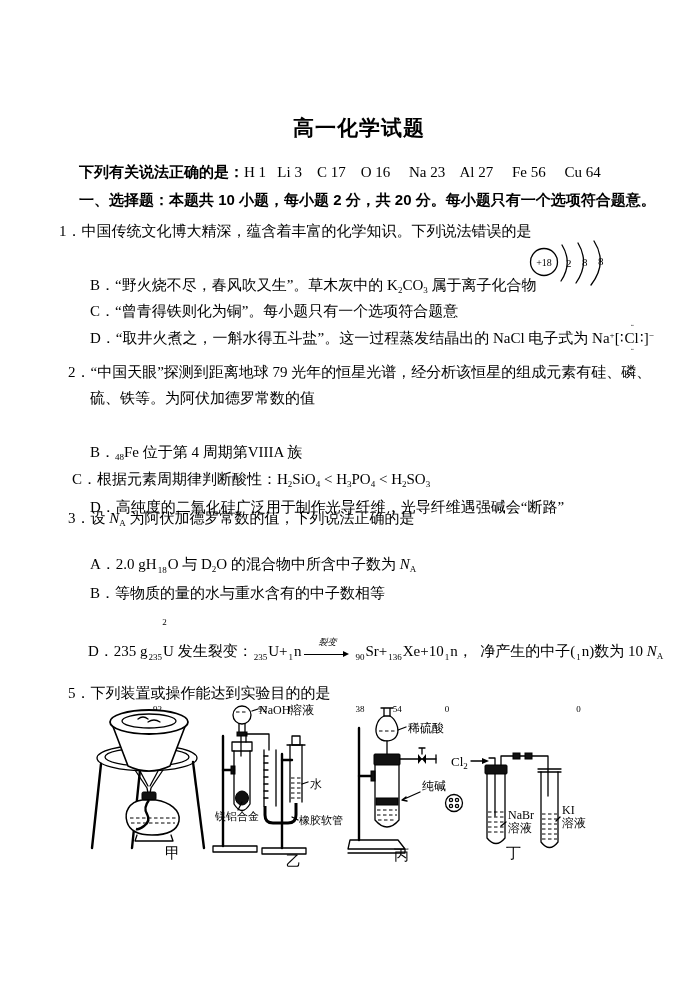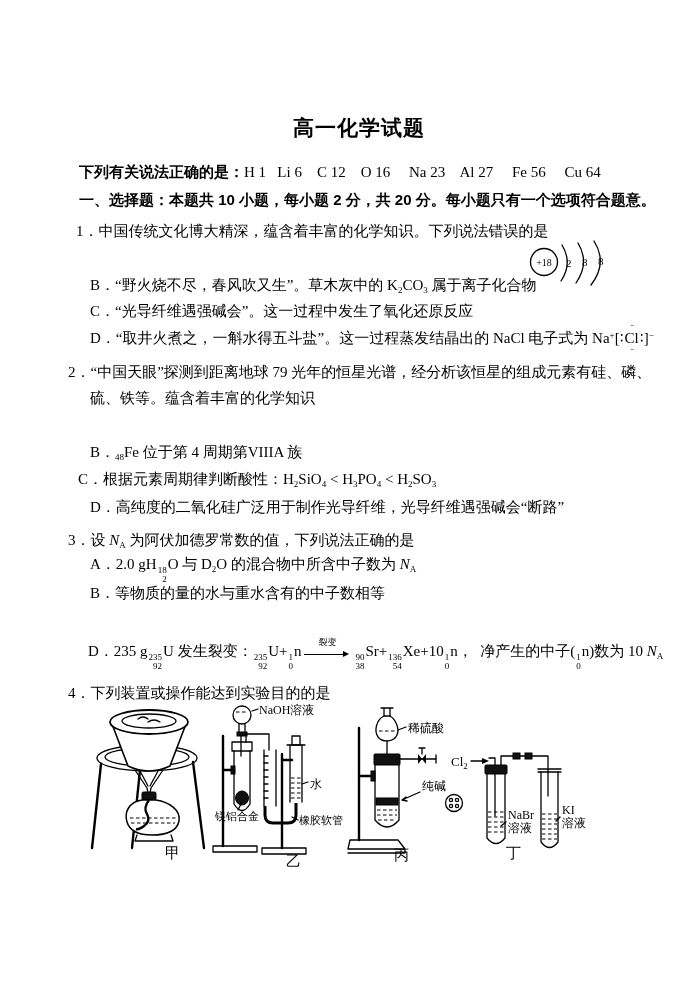--- a/index.html
+++ b/index.html
@@ -15,27 +15,27 @@
     font-size:21px;letter-spacing:1px;
   }
   .ln{
     position:absolute;font-size:15px;line-height:20px;white-space:pre;
   }
   .ln sub{font-size:0.6em;vertical-align:-0.35em;line-height:0;}
   .ln sup{font-size:0.6em;vertical-align:0.55em;line-height:0;}
   .ln i{font-style:italic;}
   .stk{
     display:inline-flex;flex-direction:column;align-items:flex-end;
-    font-size:9px;line-height:8.5px;vertical-align:-4px;margin:0 1px 0 1px;
+    font-size:9px;line-height:8.5px;vertical-align:-4px;margin:0 1px 0 1px;gap:43px;
   }
   .arr{
     display:inline-block;position:relative;width:46px;height:14px;
     vertical-align:-2px;margin:0 4px 0 3px;
   }
-  .albl{position:absolute;left:0;right:0;top:-7px;text-align:center;font-size:9px;line-height:10px;}
+  .albl{position:absolute;left:0;right:0;top:-7px;text-align:center;font-size:9px;line-height:10px;font-style:italic;}
   .ashaft{position:absolute;left:0;right:4px;top:10px;border-top:1.3px solid #000;}
   .ashaft::after{
     content:"";position:absolute;right:-6px;top:-4.4px;width:0;height:0;
     border:3.6px solid transparent;border-left:6.5px solid #000;
   }
   .du{position:relative;display:inline-block;margin:0 1px;}
   .du::before,.du::after{
     content:"\2219\2219";position:absolute;left:50%;transform:translateX(-50%);
     font-size:0.55em;letter-spacing:-1px;line-height:1;
   }
@@ -48,52 +48,52 @@
   .skf{stroke:#000;fill:#111;stroke-width:1;}
   .dash{stroke:#000;fill:none;stroke-width:1;stroke-dasharray:3.5,2.5;}
 </style>
 </head>
 <body>
 
 <div class="page">
 
   <div class="title hei">高一化学试题</div>
 
-  <div class="ln" style="left:68px;top:162px"><span class="hei">下列有关说法正确的是：</span><span>H 1   Li 6    C 12    O 16     Na 23    Al 27     Fe 56     Cu 64</span></div>
+  <div class="ln" style="left:68px;top:162px"><span class="hei">下列有关说法正确的是：</span><span>H 1   Li 3    C 17    O 16     Na 23    Al 27     Fe 56     Cu 64</span></div>
 
   <div class="ln hei" style="left:68px;top:190px">一、选择题：本题共 10 小题，每小题 2 分，共 20 分。每小题只有一个选项符合题意。</div>
 
-  <div class="ln" style="left:76px;top:221px">1．中国传统文化博大精深，蕴含着丰富的化学知识。下列说法错误的是</div>
+  <div class="ln" style="left:59px;top:221px">1．中国传统文化博大精深，蕴含着丰富的化学知识。下列说法错误的是</div>
   <div class="ln" style="left:90px;top:275px">B．“野火烧不尽，春风吹又生”。草木灰中的 K<sub>2</sub>CO<sub>3</sub> 属于离子化合物</div>
-  <div class="ln" style="left:90px;top:301px">C．“光导纤维遇强碱会”。这一过程中发生了氧化还原反应</div>
+  <div class="ln" style="left:90px;top:301px">C．“曾青得铁则化为铜”。每小题只有一个选项符合题意</div>
   <div class="ln" style="left:90px;top:328px">D．“取井火煮之，一斛水得五斗盐”。这一过程蒸发结晶出的 NaCl 电子式为 Na<sup>+</sup>[∶<span class="du">Cl</span>∶]<sup>−</sup></div>
 
   <svg style="left:528px;top:236px" width="96" height="56" viewBox="0 0 96 56">
     <circle class="sk" cx="16" cy="26" r="13.5"></circle>
     <text x="16" y="29.5" font-size="10" text-anchor="middle">+18</text>
     <path class="sk" d="M34,9 Q45,27 33,45"></path>
     <path class="sk" d="M50,7 Q62,27 48,47"></path>
     <path class="sk" d="M66,5 Q80,27 63,49"></path>
     <text x="38" y="31" font-size="11">2</text>
     <text x="54" y="30" font-size="11">8</text>
     <text x="70" y="29" font-size="11">8</text>
   </svg>
 
   <div class="ln" style="left:68px;top:362px">2．“中国天眼”探测到距离地球 79 光年的恒星光谱，经分析该恒星的组成元素有硅、磷、</div>
-  <div class="ln" style="left:90px;top:388px">硫、铁等。蕴含着丰富的化学知识</div>
+  <div class="ln" style="left:90px;top:388px">硫、铁等。为阿伏加德罗常数的值</div>
   <div class="ln" style="left:90px;top:442px">B．<sub>48</sub>Fe 位于第 4 周期第VIIIA 族</div>
-  <div class="ln" style="left:78px;top:469px">C．根据元素周期律判断酸性：H<sub>2</sub>SiO<sub>4</sub> &lt; H<sub>3</sub>PO<sub>4</sub> &lt; H<sub>2</sub>SO<sub>3</sub></div>
+  <div class="ln" style="left:72px;top:469px">C．根据元素周期律判断酸性：H<sub>2</sub>SiO<sub>4</sub> &lt; H<sub>3</sub>PO<sub>4</sub> &lt; H<sub>2</sub>SO<sub>3</sub></div>
   <div class="ln" style="left:90px;top:497px">D．高纯度的二氧化硅广泛用于制作光导纤维，光导纤维遇强碱会“断路”</div>
 
-  <div class="ln" style="left:68px;top:530px">3．设 <i>N</i><sub>A</sub> 为阿伏加德罗常数的值，下列说法正确的是</div>
+  <div class="ln" style="left:68px;top:508px">3．设 <i>N</i><sub>A</sub> 为阿伏加德罗常数的值，下列说法正确的是</div>
   <div class="ln" style="left:90px;top:554px">A．2.0 gH<span class="stk"><span>18</span><span>2</span></span>O 与 D<sub>2</sub>O 的混合物中所含中子数为 <i>N</i><sub>A</sub></div>
   <div class="ln" style="left:90px;top:583px">B．等物质的量的水与重水含有的中子数相等</div>
   <div class="ln" style="left:88px;top:641px">D．235 g<span class="stk"><span>235</span><span>92</span></span>U 发生裂变：<span class="stk"><span>235</span><span>92</span></span>U+<span class="stk"><span>1</span><span>0</span></span>n<span class="arr"><span class="albl">裂变</span><span class="ashaft"></span></span><span class="stk"><span>90</span><span>38</span></span>Sr+<span class="stk"><span>136</span><span>54</span></span>Xe+10<span class="stk"><span>1</span><span>0</span></span>n，  净产生的中子(<span class="stk"><span>1</span><span>0</span></span>n)数为 10 <i>N</i><sub>A</sub></div>
 
-  <div class="ln" style="left:68px;top:683px">4．下列装置或操作能达到实验目的的是</div>
+  <div class="ln" style="left:68px;top:683px">5．下列装置或操作能达到实验目的的是</div>
 
   <svg style="left:85px;top:700px" width="160" height="168" viewBox="0 0 160 168">
 
     <line class="sk2" x1="16" y1="64" x2="7" y2="148"></line>
     <line class="sk2" x1="108" y1="62" x2="119" y2="148"></line>
     <line class="sk2" x1="55" y1="70" x2="47" y2="148"></line>
 
     <ellipse class="sk" cx="62" cy="58" rx="50" ry="13"></ellipse>
     <ellipse class="sk" cx="62" cy="57" rx="42" ry="9"></ellipse>
 

